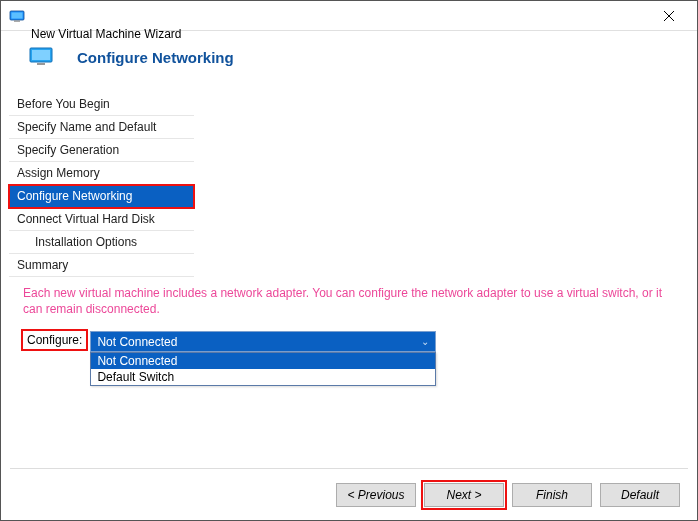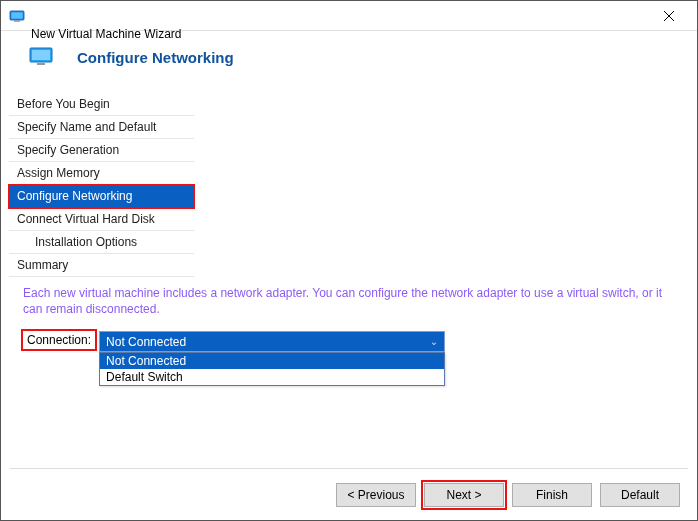--- a/index.html
+++ b/index.html
@@ -71,21 +71,21 @@
   outline: 2px solid #e11;
   outline-offset: -1px;
 }
 .main {
   flex: 1;
   padding: 8px 20px 0 14px;
   position: relative;
 }
 .desc {
   font-size: 12px;
-  color: #8b5cf6;
+  color: #ec4899;
   line-height: 1.35;
   margin-bottom: 14px;
 }
 .conn-row {
   display: flex;
   align-items: flex-start;
   gap: 4px;
 }
 .conn-label {
   padding: 2px 4px;
@@ -135,20 +135,21 @@
 }
 .btn {
   min-width: 80px;
   height: 24px;
   background: #e1e1e1;
   border: 1px solid #adadad;
   font-size: 12px;
   font-family: inherit;
   padding: 0 10px;
   cursor: pointer;
+  font-style: italic;
 }
 .btn.hl {
   outline: 2px solid #e11;
   outline-offset: 1px;
 }
 .hr {
   position: absolute;
   bottom: 52px;
   left: 10px; right: 10px;
   border-top: 1px solid #ddd;
@@ -194,21 +195,21 @@
     <div class="side-item active hl">Configure Networking</div>
     <div class="side-item">Connect Virtual Hard Disk</div>
     <div class="side-item indent">Installation Options</div>
     <div class="side-item">Summary</div>
   </div>
 
   <div class="main">
     <div class="desc">Each new virtual machine includes a network adapter. You can configure the network adapter to use a virtual switch, or it can remain disconnected.</div>
 
     <div class="conn-row">
-      <span class="conn-label">Connection:</span>
+      <span class="conn-label">Configure:</span>
       <div class="combo">
         <div class="combo-box">
           <span>Not Connected</span>
           <span class="combo-arrow">⌄</span>
         </div>
         <div class="dropdown">
           <div class="dd-item sel">Not Connected</div>
           <div class="dd-item">Default Switch</div>
         </div>
       </div>

